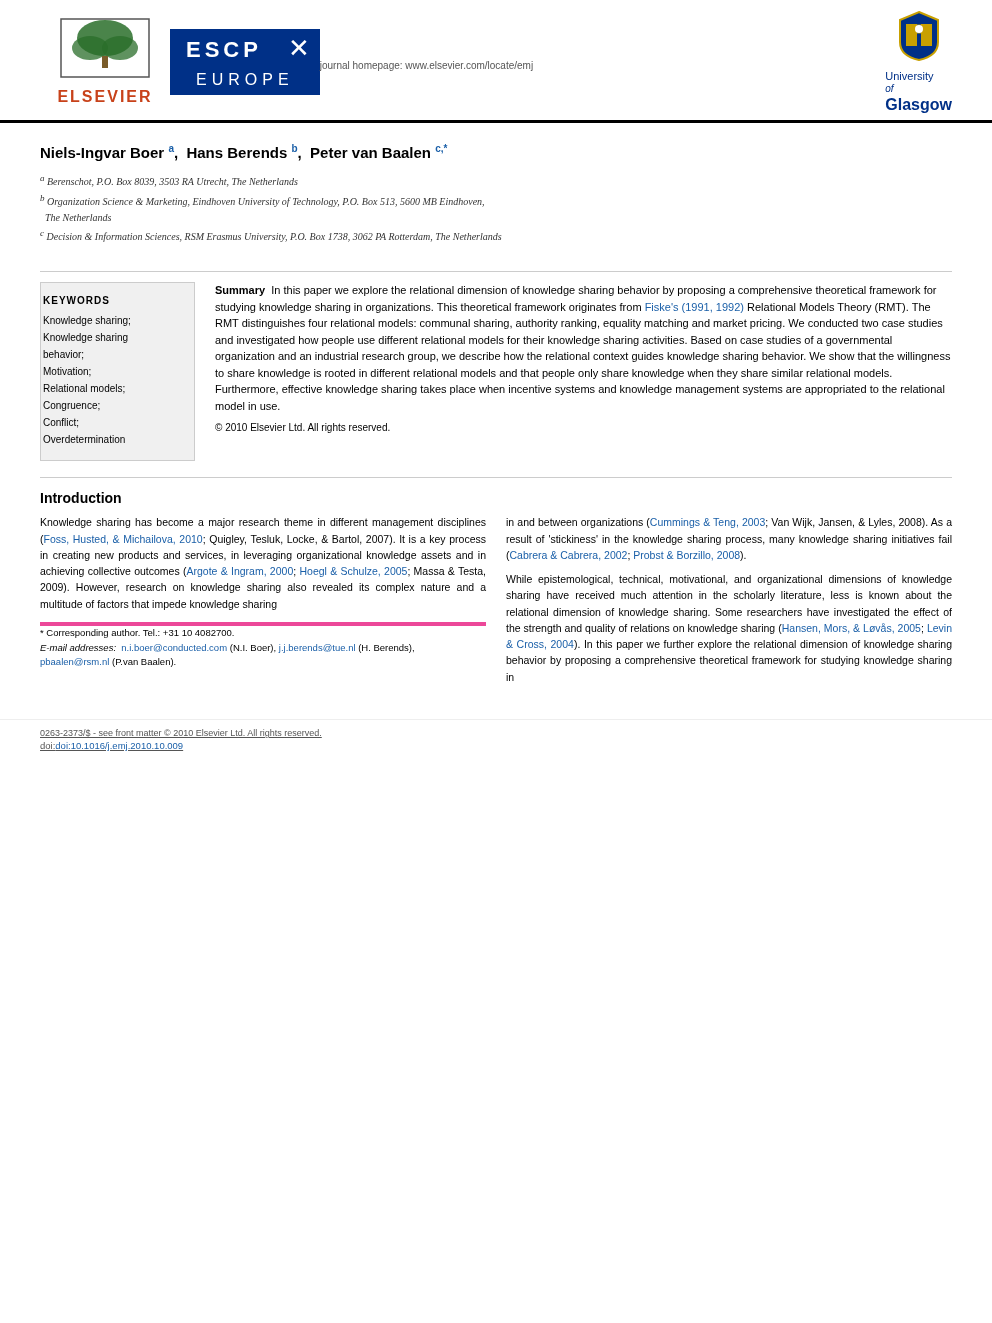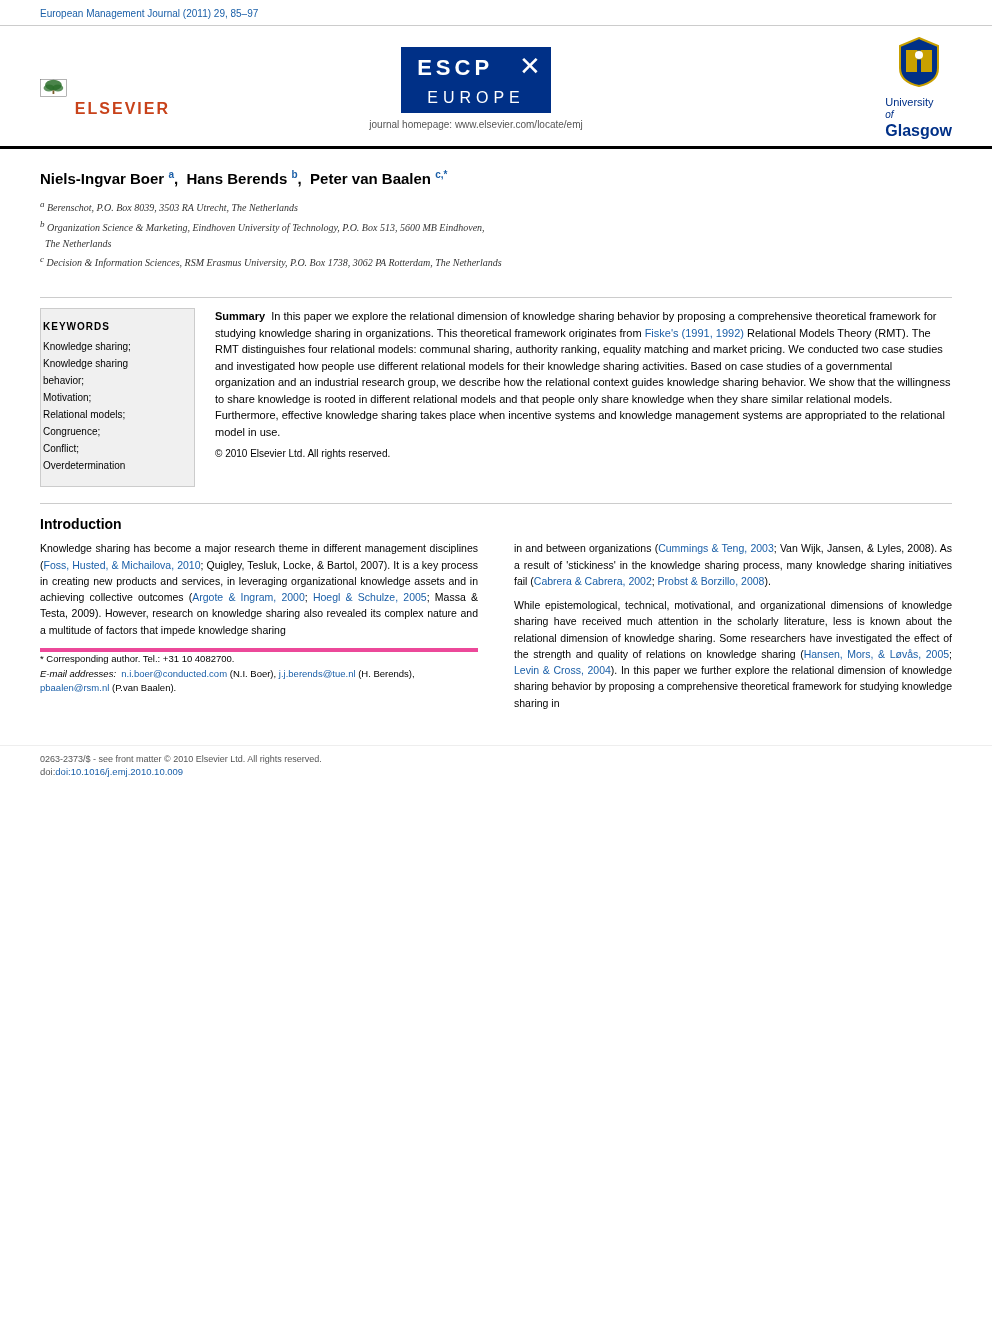--- a/index.html
+++ b/index.html
@@ -34,40 +34,40 @@
     
     .header-section {
       display: flex;
       align-items: center;
       justify-content: space-between;
       padding: 10px 40px 6px 40px;
       border-bottom: 3px solid #000;
     }
     .logo-left {
       display: flex;
-      flex-direction: row;
-      align-items: flex-end;
+      flex-direction: column;
+      align-items: center;
       width: 130px;
       gap: 8px;
     }
     .elsevier-tree {
       width: 90px;
       height: 60px;
     }
     .elsevier-text {
       font-size: 16px;
       font-weight: bold;
       color: #c8421a;
       font-family: Arial, sans-serif;
       letter-spacing: 2px;
       margin-top: 2px;
     }
     .logo-center {
       display: flex;
-      flex-direction: column;
+      flex-direction: row;
       align-items: center;
       flex: 1;
     }
     .journal-homepage {
       font-size: 10px;
       color: #555;
       margin-top: 6px;
       font-family: Arial, sans-serif;
     }
     .logo-right {
@@ -207,21 +207,21 @@
       font-size: 14px;
       font-weight: bold;
       font-family: Arial, sans-serif;
       margin-bottom: 8px;
       margin-top: 4px;
     }
 
     
     .body-columns {
       display: flex;
-      gap: 36px;
+      gap: 20px;
       font-family: Arial, sans-serif;
       font-size: 10.5px;
       line-height: 1.55;
       color: #000;
     }
     .body-col {
       flex: 1;
     }
     .body-col p {
       margin-bottom: 8px;
@@ -247,30 +247,28 @@
     }
 
     
     .bottom-bar {
       font-family: Arial, sans-serif;
       font-size: 9px;
       color: #555;
       padding: 8px 40px 4px 40px;
       border-top: 1px solid #eee;
       margin-top: 6px;
+      text-decoration: underline;
     }
   </style>
 </head>
 <body>
 
 <div class="page">
 
-  <div class="top-bar">
-    <span class="journal-ref">European Management Journal (2011) 29, 85–97</span>
-  </div>
 
   <div class="header-section">
 
     <div class="logo-left">
       <svg class="elsevier-tree" viewBox="0 0 90 60">
 
         <rect x="0" y="0" width="90" height="60" fill="#fff"></rect>
 
         <ellipse cx="45" cy="20" rx="28" ry="18" fill="#2a6e2a" opacity="0.85"></ellipse>
         <ellipse cx="30" cy="30" rx="18" ry="12" fill="#2a6e2a" opacity="0.75"></ellipse>

